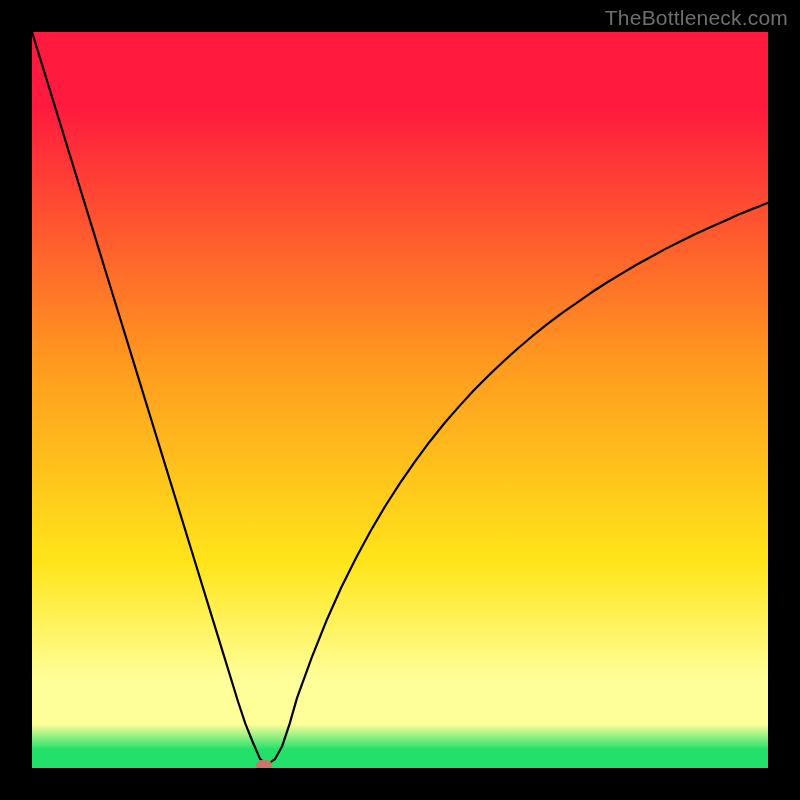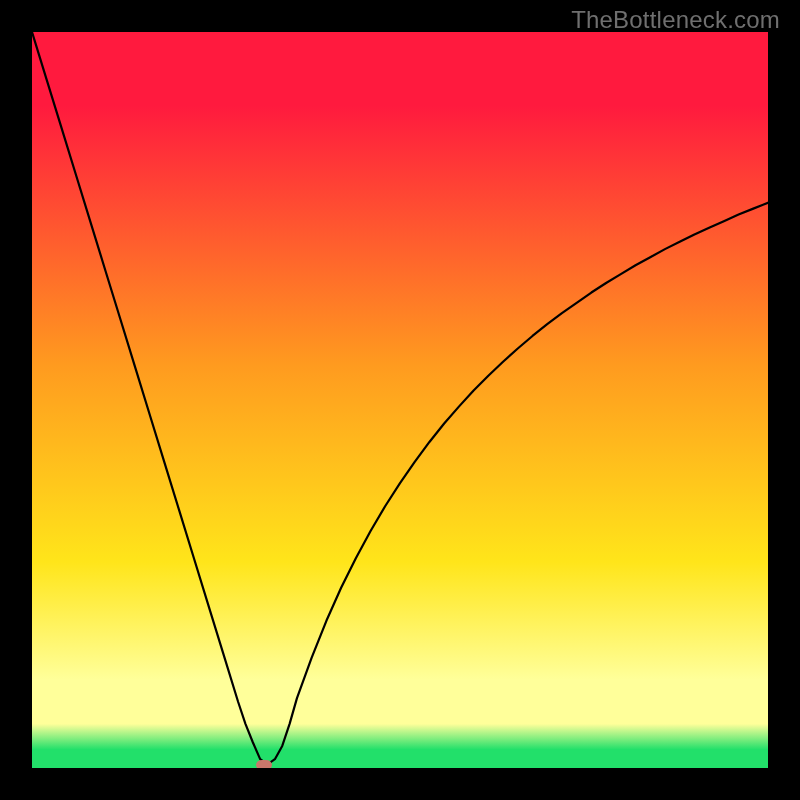--- a/index.html
+++ b/index.html
@@ -41,23 +41,23 @@
       var(--c-green) 100%
     );
   }
   .curve {
     position: absolute;
     inset: 0;
   }
   .watermark {
     position: absolute;
     top: 6px;
-    right: 20px;
+    right: 12px;
     color: #6f6f6f;
-    font-size: 24px;
+    font-size: 21px;
     letter-spacing: 0.2px;
     font-weight: 400;
     user-select: none;
   }
   .marker {
     position: absolute;
     width: 16px;
     height: 10px;
     border-radius: 6px / 5px;
     background: var(--c-marker);

